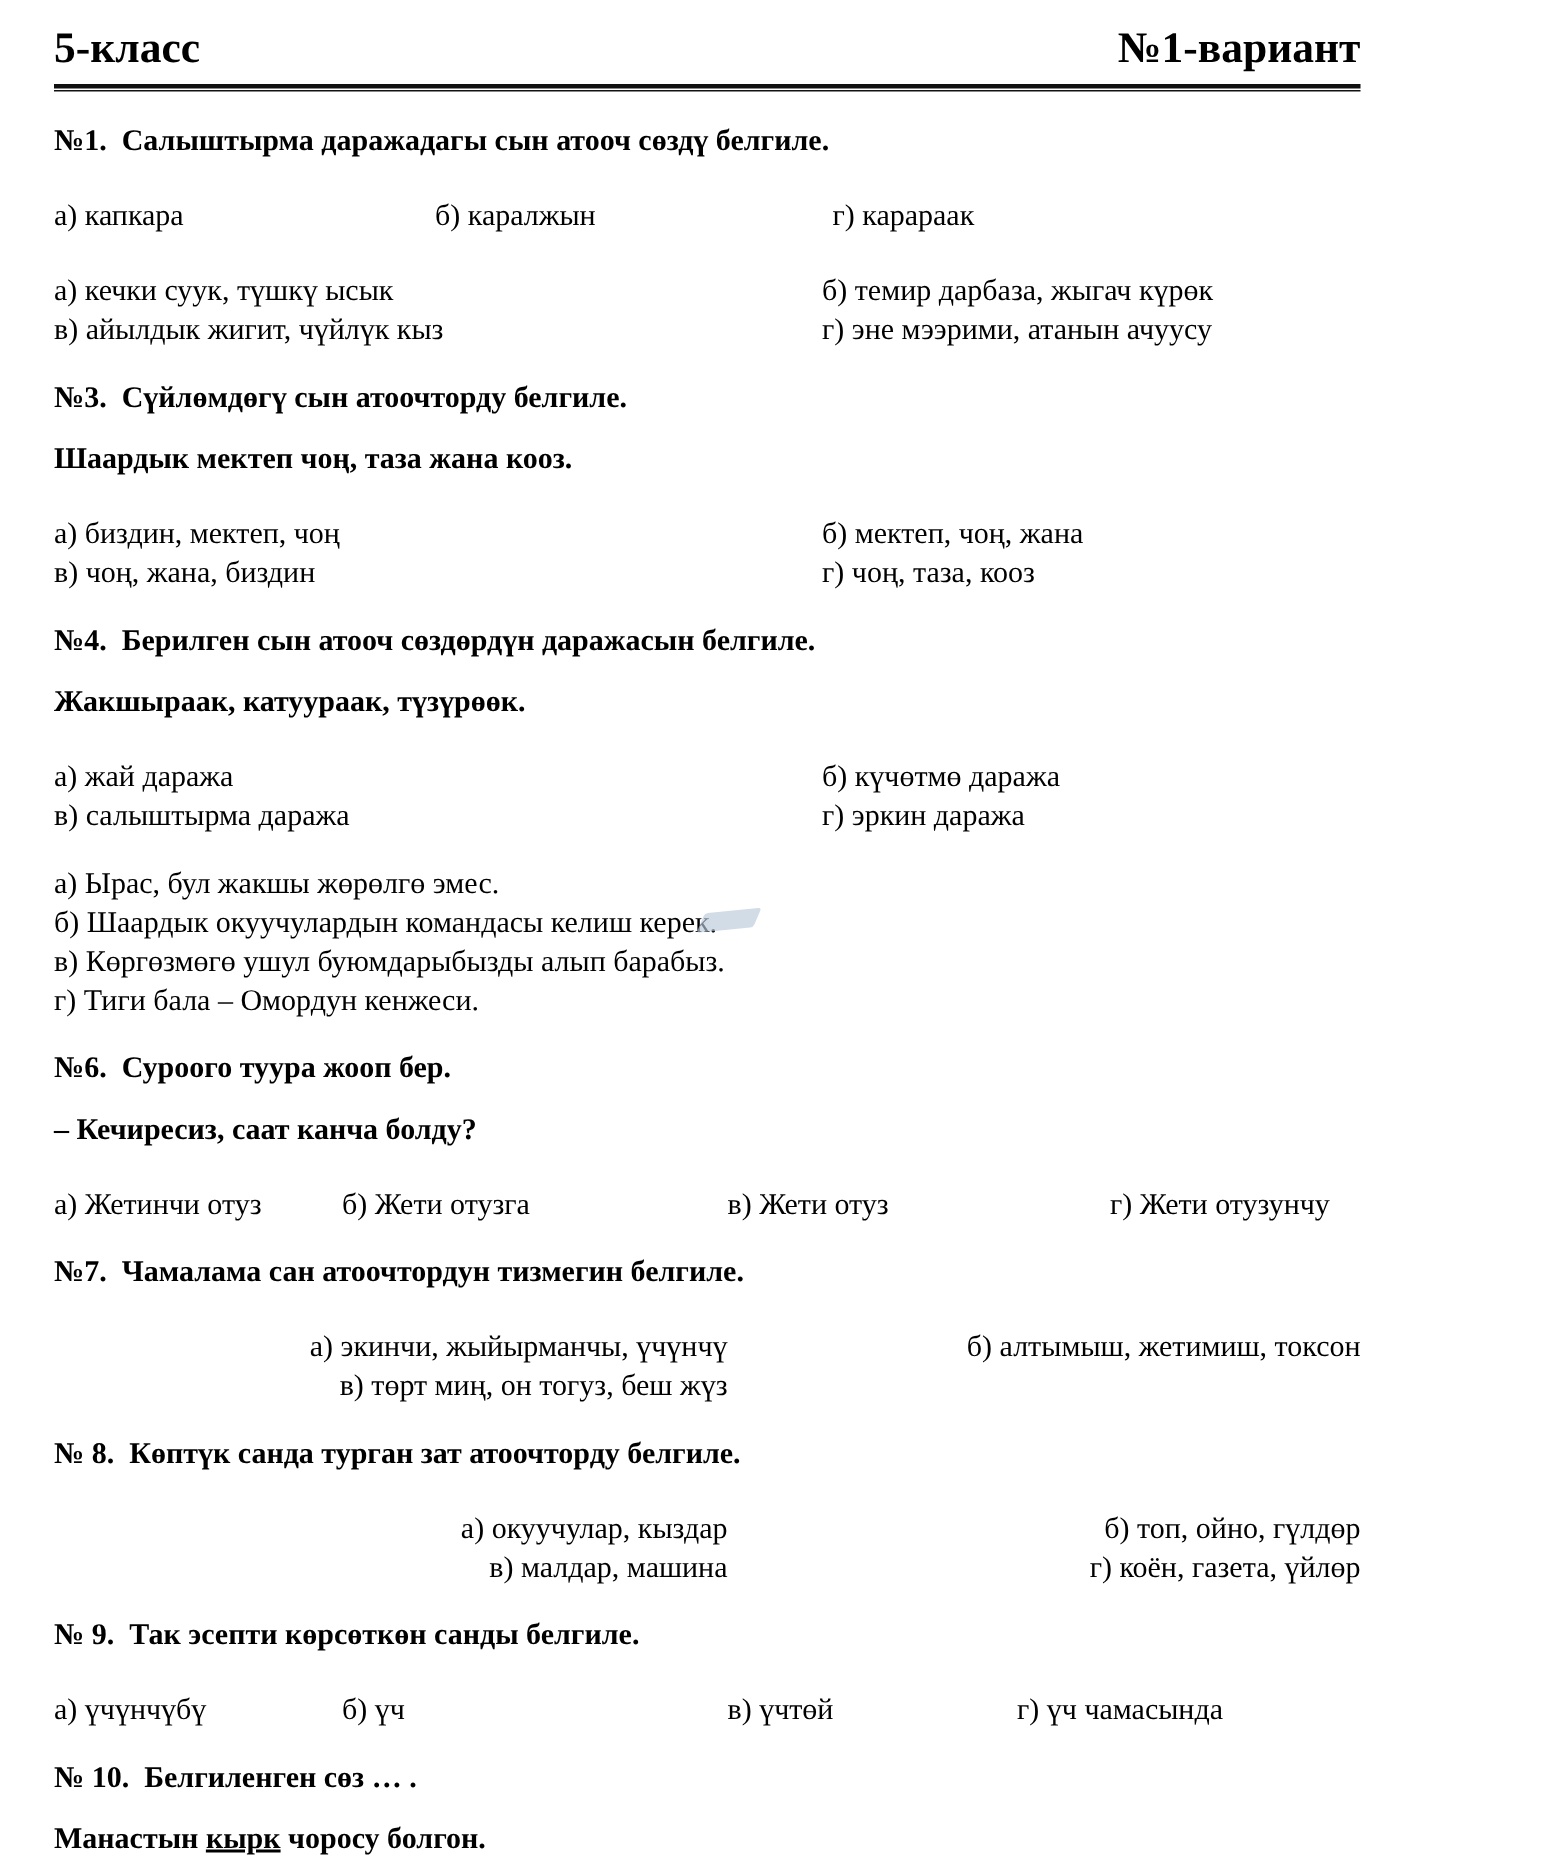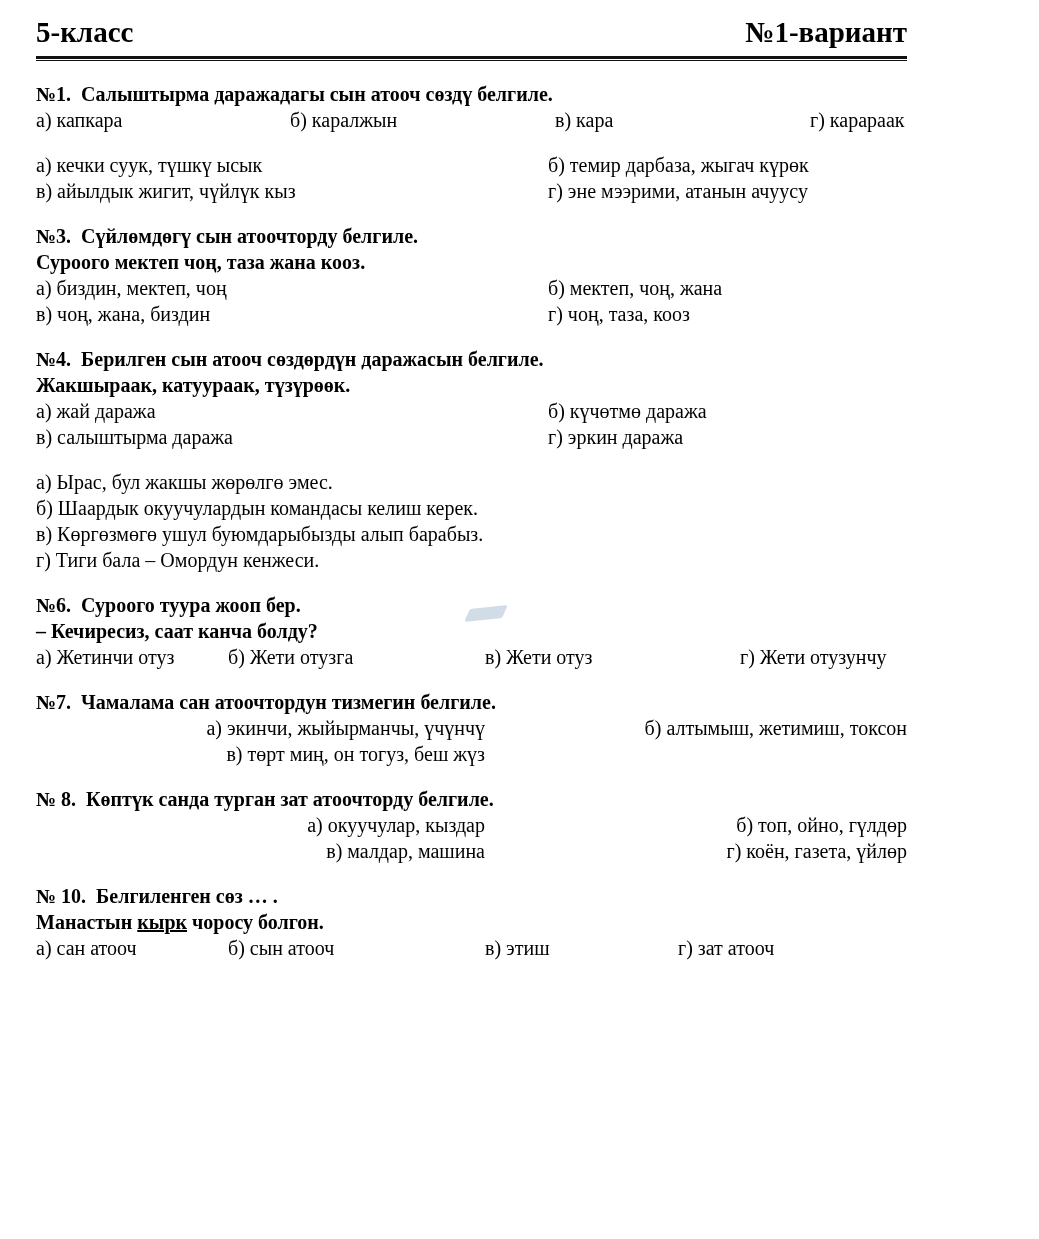--- a/index.html
+++ b/index.html
@@ -32,22 +32,23 @@
     border-bottom: 1px solid #111;
   }
   .question {
     margin-bottom: 19px;
     font-size: 20px;
     line-height: 26px;
   }
   .q-title, .q-sub {
     font-weight: bold;
     white-space: pre-wrap;
+    margin-top: 15px;
   }
-  .opts-grid { display: grid; }
+  .opts-grid { display: grid; margin-top: 24px; }
   .g-q1   { grid-template-columns: 254px 265px 255px 1fr; }
   .g-half { grid-template-columns: 512px 1fr; }
   .g-q6   { grid-template-columns: 192px 257px 255px 1fr; }
   .g-q7   { grid-template-columns: 449px 1fr; text-align: right; }
   .g-q9   { grid-template-columns: 192px 257px 193px 1fr; }
   .opt { white-space: pre-wrap; }
   .ul { text-decoration: underline; }
   .watermark {
     position: absolute;
     left: 468px;
@@ -69,37 +70,36 @@
     <span>5-класс</span>
     <span>№1-вариант</span>
   </div>
   <div class="rule"></div>
 
   <div class="question">
     <div class="q-title">№1.  Салыштырма даражадагы сын атооч сөздү белгиле.</div>
     <div class="opts-grid g-q1">
       <div class="opt">а) капкара</div>
       <div class="opt">б) каралжын</div>
-      <div class="opt">в) кара</div>
       <div class="opt">г) карараак</div>
     </div>
   </div>
 
   <div class="question">
     <div class="opts-grid g-half">
       <div class="opt">а) кечки суук, түшкү ысык</div>
       <div class="opt">б) темир дарбаза, жыгач күрөк</div>
       <div class="opt">в) айылдык жигит, чүйлүк кыз</div>
       <div class="opt">г) эне мээрими, атанын ачуусу</div>
     </div>
   </div>
 
   <div class="question">
     <div class="q-title">№3.  Сүйлөмдөгү сын атоочторду белгиле.</div>
-    <div class="q-sub">Суроого мектеп чоң, таза жана кооз.</div>
+    <div class="q-sub">Шаардык мектеп чоң, таза жана кооз.</div>
     <div class="opts-grid g-half">
       <div class="opt">а) биздин, мектеп, чоң</div>
       <div class="opt">б) мектеп, чоң, жана</div>
       <div class="opt">в) чоң, жана, биздин</div>
       <div class="opt">г) чоң, таза, кооз</div>
     </div>
   </div>
 
   <div class="question">
     <div class="q-title">№4.  Берилген сын атооч сөздөрдүн даражасын белгиле.</div>
@@ -144,20 +144,29 @@
   <div class="question">
     <div class="q-title">№ 8.  Көптүк санда турган зат атоочторду белгиле.</div>
     <div class="opts-grid g-q7">
       <div class="opt">а) окуучулар, кыздар</div>
       <div class="opt">б) топ, ойно, гүлдөр</div>
       <div class="opt">в) малдар, машина</div>
       <div class="opt">г) коён, газета, үйлөр</div>
     </div>
   </div>
 
+  <div class="question">
+    <div class="q-title">№ 9.  Так эсепти көрсөткөн санды белгиле.</div>
+    <div class="opts-grid g-q9">
+      <div class="opt">а) үчүнчүбү</div>
+      <div class="opt">б) үч</div>
+      <div class="opt">в) үчтөй</div>
+      <div class="opt">г) үч чамасында</div>
+    </div>
+  </div>
 
   <div class="question">
     <div class="q-title">№ 10.  Белгиленген сөз … .</div>
     <div class="q-sub"><span>Манастын </span><span class="ul">кырк</span><span> чоросу болгон.</span></div>
     <div class="opts-grid g-q9">
       <div class="opt">а) сан атооч</div>
       <div class="opt">б) сын атооч</div>
       <div class="opt">в) этиш</div>
       <div class="opt">г) зат атооч</div>
     </div>

